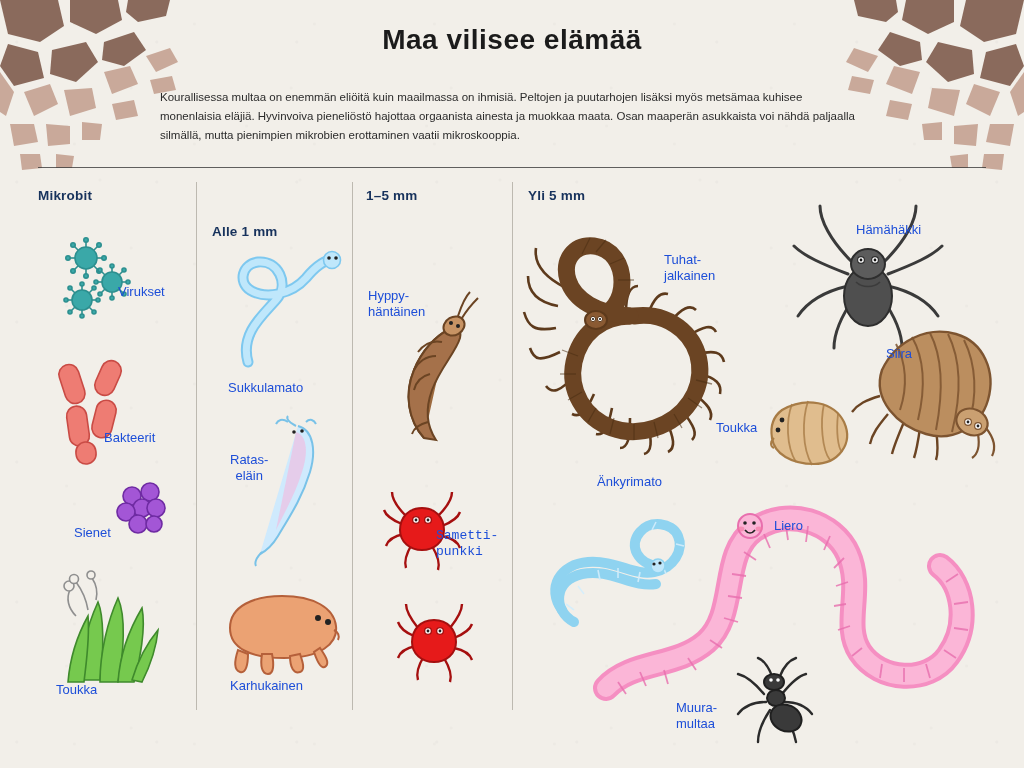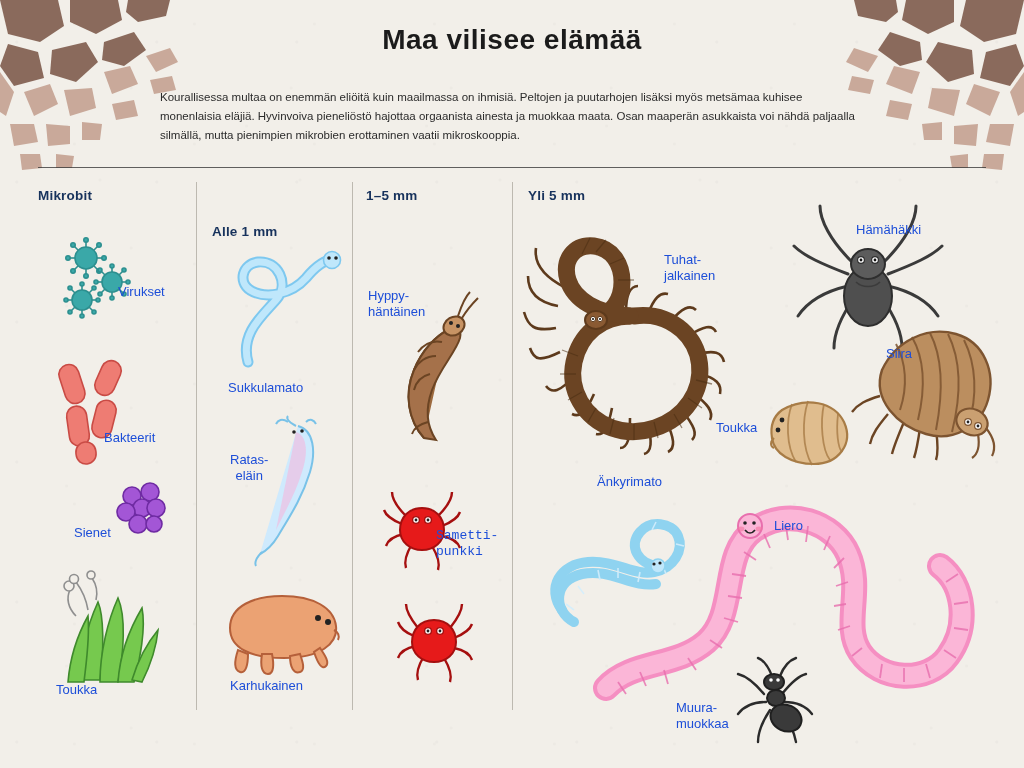--- a/index.html
+++ b/index.html
@@ -547,13 +547,13 @@
       <path d="M56 18 C60 8 66 2 72 0"></path>
     </g>
     <ellipse cx="50" cy="24" rx="10" ry="8" fill="#3a3a3a" stroke="#1f1f1f" stroke-width="2"></ellipse>
     <ellipse cx="52" cy="40" rx="9" ry="8" fill="#3a3a3a" stroke="#1f1f1f" stroke-width="2"></ellipse>
     <ellipse cx="62" cy="60" rx="16" ry="13" transform="rotate(25 62 60)" fill="#3a3a3a" stroke="#1f1f1f" stroke-width="2"></ellipse>
     <circle cx="47" cy="22" r="1.8" fill="#fff"></circle>
     <circle cx="54" cy="22" r="1.8" fill="#fff"></circle>
   </svg>
 </div>
 <div class="label" style="left:676px;top:700px;">Muura-
-muokkaa</div>
+multaa</div>
 
 </body></html>

